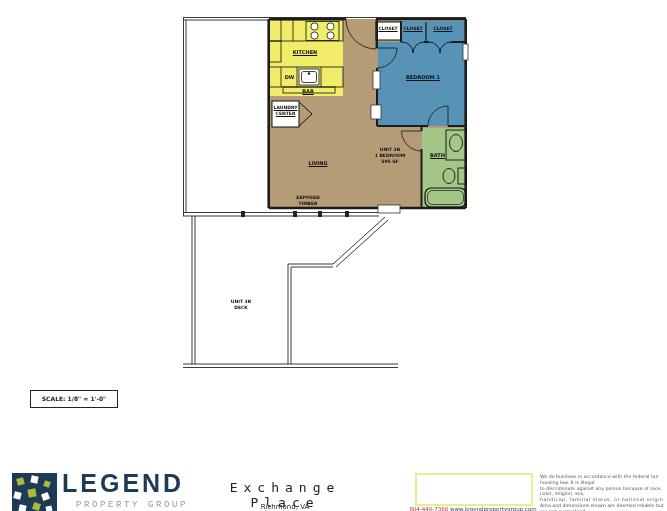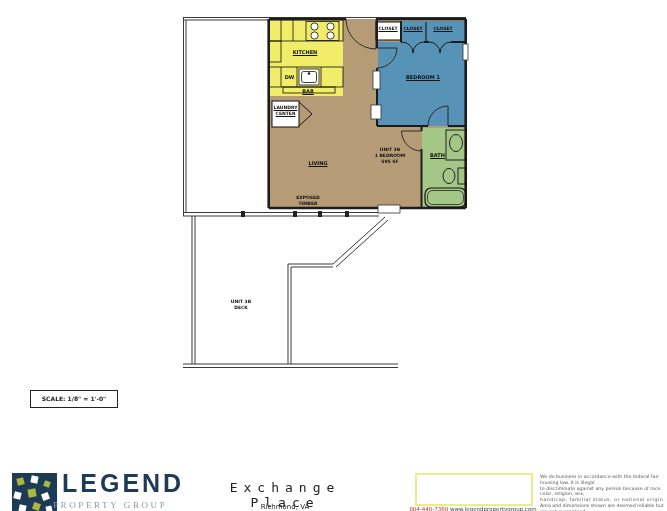--- a/index.html
+++ b/index.html
@@ -9,22 +9,22 @@
   .lbl{position:absolute;font-size:5px;font-weight:bold;color:#111;text-align:center;
        line-height:6px;letter-spacing:0px;font-family:"DejaVu Sans", sans-serif;}
   .lbl.u{text-decoration:underline;}
   .scalebox{position:absolute;left:30px;top:374px;width:86px;height:16px;border:1px solid #222;
             font-size:6px;font-weight:bold;color:#222;text-align:center;line-height:16px;}
   
   .logo-mark{position:absolute;left:12px;top:457px;width:45px;height:45px;background:#1e3b55;overflow:hidden;}
   .logo-mark i{position:absolute;display:block;}
   .logo-name{position:absolute;left:62px;top:453px;font-size:25px;font-weight:bold;color:#1e3b55;
              letter-spacing:3px;font-family:"Liberation Sans", sans-serif;}
-  .logo-tag{position:absolute;left:53px;top:484px;font-size:9px;color:#8b9dad;letter-spacing:2.6px;
-            font-family:Liberation Serif, serif;}
+  .logo-tag{position:absolute;left:76px;top:484px;font-size:9px;color:#8b9dad;letter-spacing:2.6px;
+            font-family:Liberation Mono, monospace;}
   .title{position:absolute;left:185px;top:464px;width:200px;text-align:center;}
   .title .t{display:inline-block;font-size:13px;color:#222;letter-spacing:6px;word-spacing:12px;
             border-bottom:1.5px solid #222;padding:0 4px 19px 4px;font-family:"DejaVu Sans Mono", monospace;}
   .subtitle{position:absolute;left:185px;top:487px;width:200px;text-align:center;font-size:7px;color:#222;}
   .yellow-box{position:absolute;left:415px;top:457px;width:114px;height:29px;border:2px solid #ecec8e;background:#fff;}
   .contact{position:absolute;left:404px;top:490px;width:138px;text-align:center;font-size:5.5px;color:#444;}
   .contact .phone{color:#c03030;}
   .copyright{position:absolute;left:404px;top:498px;width:138px;text-align:center;font-size:5.5px;color:#555;}
   .legal{position:absolute;left:540px;top:458px;width:126px;font-size:4.7px;line-height:5.8px;color:#555;}
   .legal .sp{letter-spacing:0.5px;}

